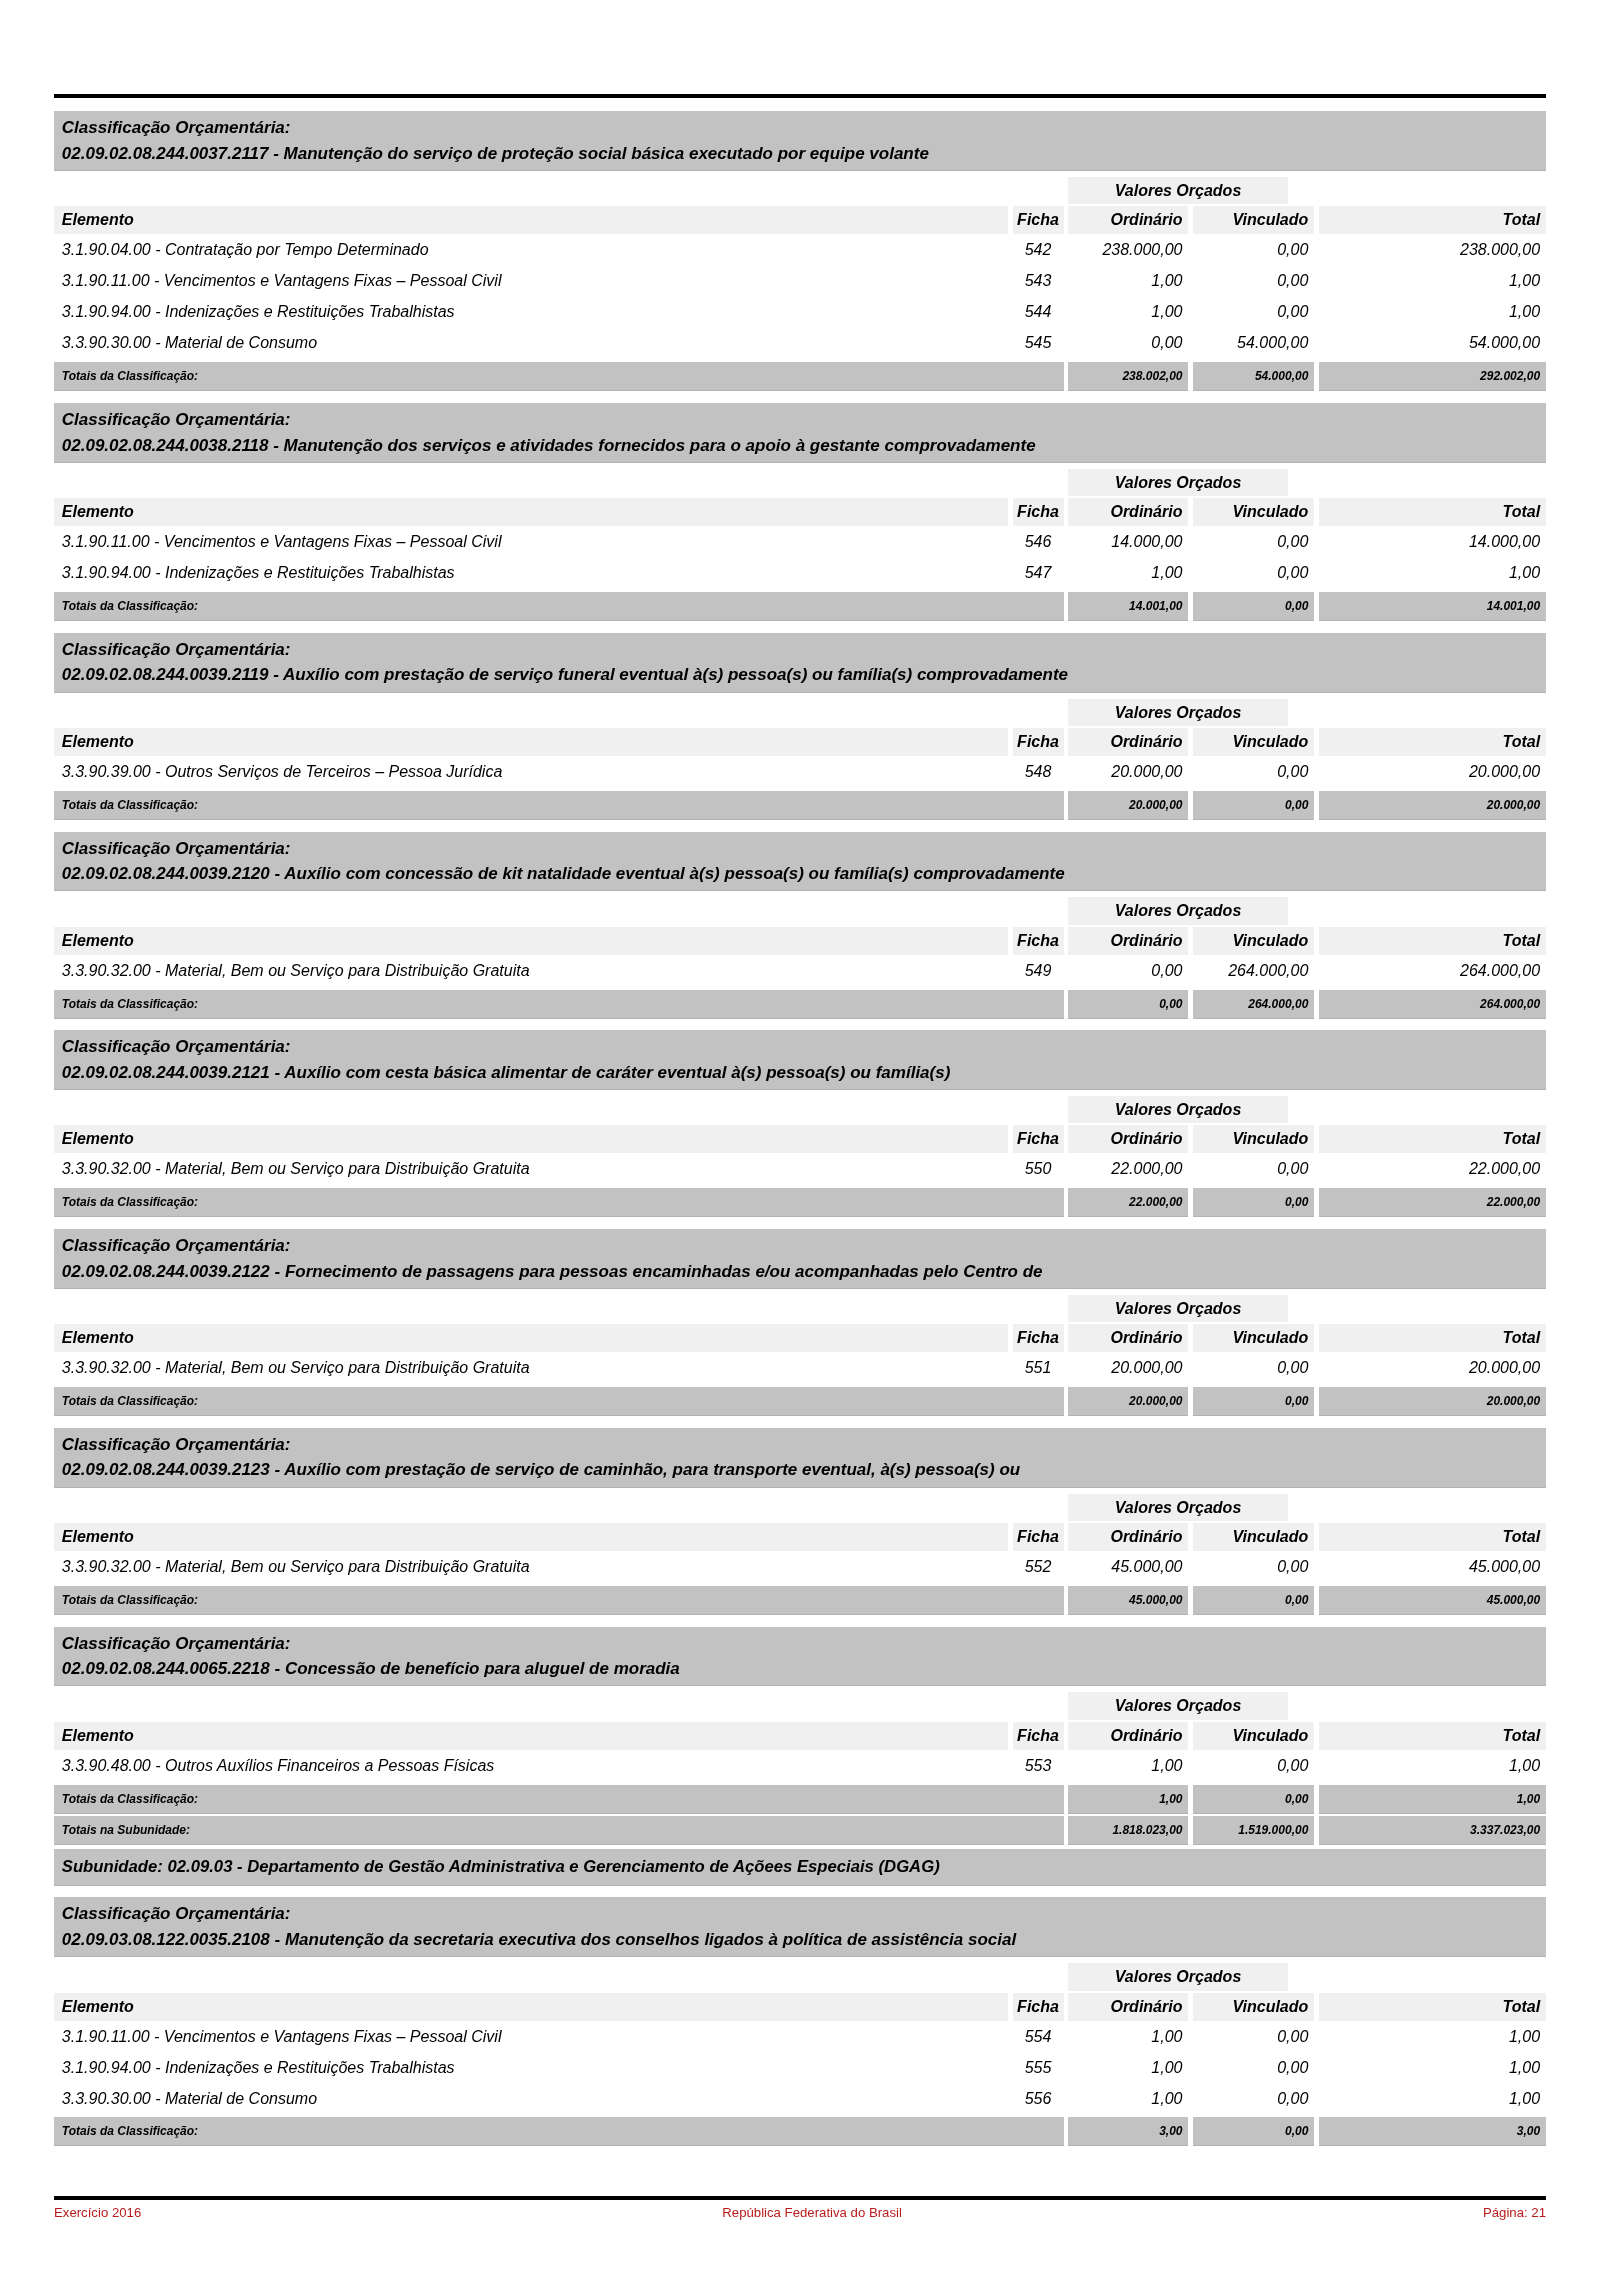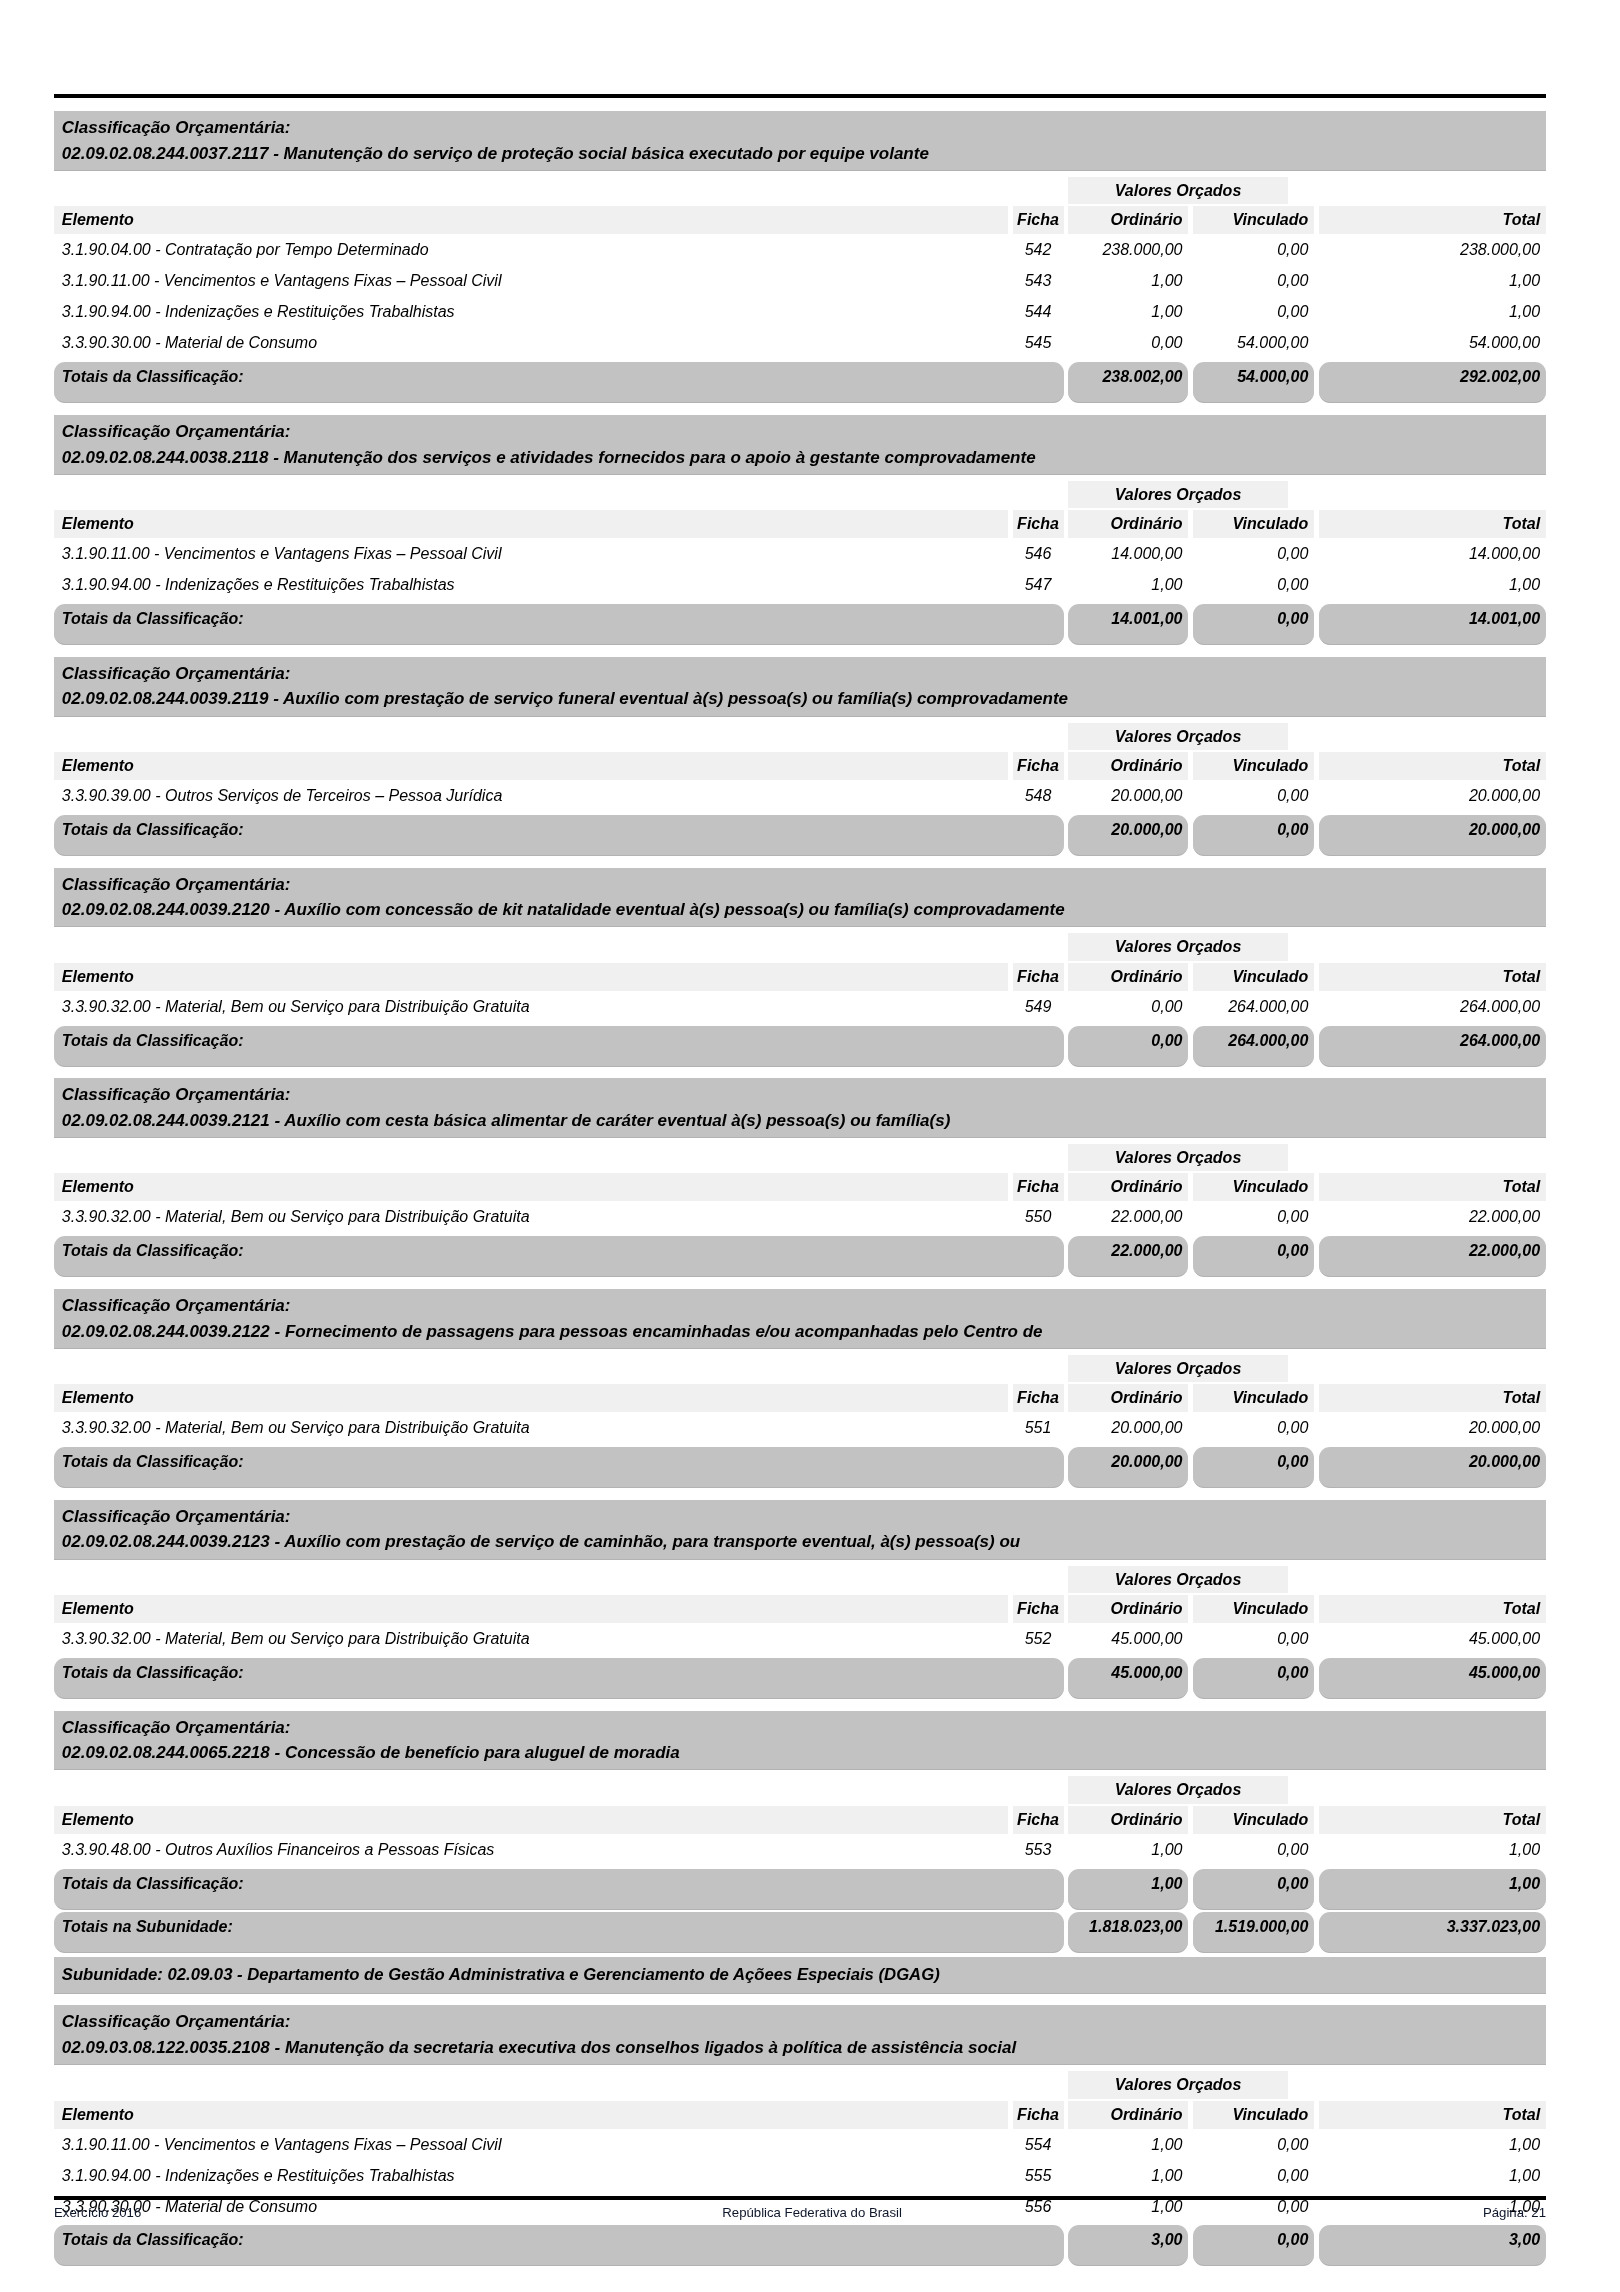--- a/index.html
+++ b/index.html
@@ -36,35 +36,35 @@
   .c-total { width: 227px; text-align: right; padding-right: 5.9px; }
   .c-label { width: 1010px; padding-left: 7.8px; text-align: left; }
 
   .thead-row { margin-top: 2px; }
   .thead-row > div { background: #f0f0f0; height: 28px; line-height: 28px; font-weight: bold; font-size: 16px; }
 
   .data-row > div { background: #ffffff; height: 31px; line-height: 31px; font-size: 16px; }
 
   .totals-row { margin-top: 3.9px; }
   .totals-row > div, .subunit-totals-row > div {
-    background: #c2c2c2; height: 41px; line-height: 29px;
-    font-weight: bold; font-size: 16px; border-bottom: 1px solid #b2b2b2; border-radius: 11px;
+    background: #c2c2c2; height: 29px; line-height: 29px;
+    font-weight: bold; font-size: 12px; border-bottom: 1px solid #b2b2b2;
   }
   .subunit-totals-row { margin-top: 2.9px; }
 
   .subunit-bar {
     margin-top: 3.9px; background: #c2c2c2; padding: 4.9px 7.8px;
     font-weight: bold; font-size: 16.7px; line-height: 25.5px; border-bottom: 1px solid #b2b2b2;
   }
 
   .footer { position: absolute; left: 54px; top: 2196px; width: 1492px; }
   .footer-rule { height: 3.9px; background: #000; }
   .footer-text {
     display: flex; justify-content: space-between;
-    font-size: 13.2px; color: #0f172a; padding-top: 4.9px;
+    font-size: 13.2px; color: #b91c1c; padding-top: 4.9px;
   }
 </style>
 </head>
 <body>
 
 <div class="page">
   <div class="top-rule"></div>
   <div class="sections">
   <section class="classification">
     <div class="class-bar">

